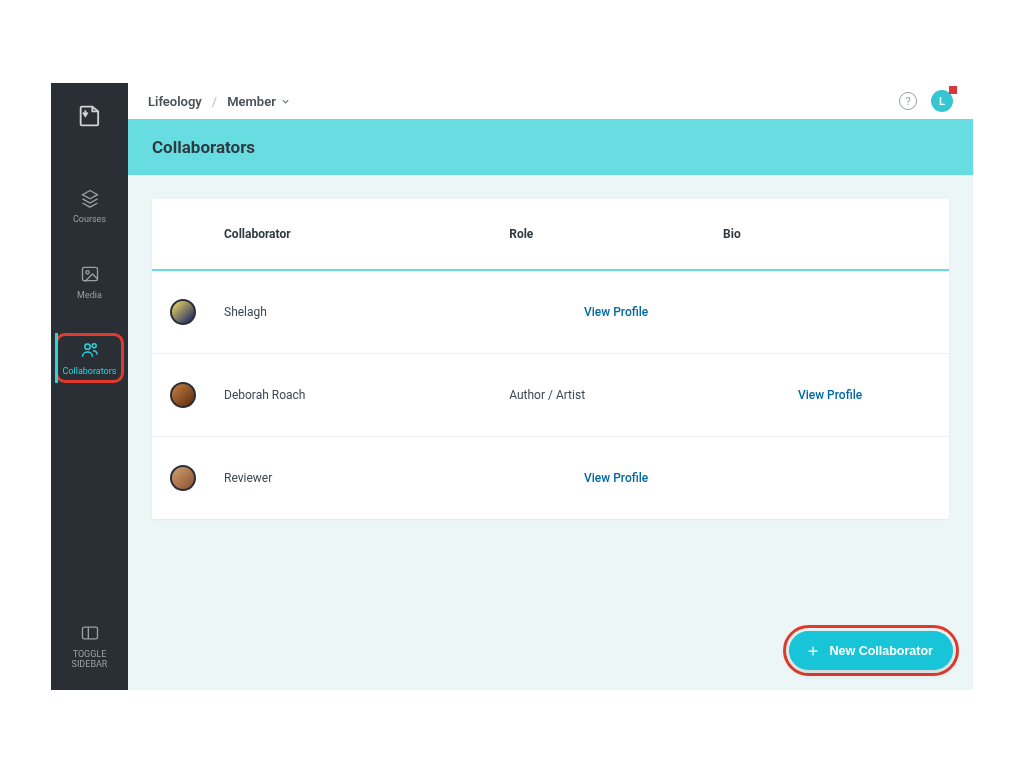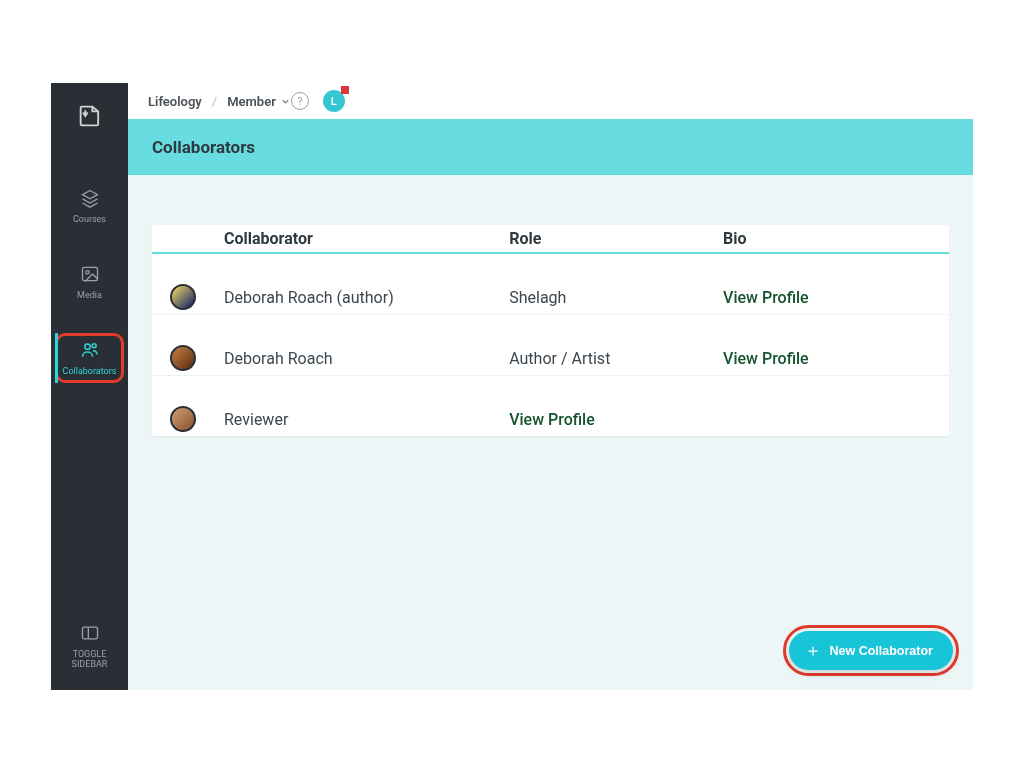--- a/index.html
+++ b/index.html
@@ -104,20 +104,21 @@
     position: relative;
   }
   .topbar {
     height: 36px;
     background: #ffffff;
     display: flex;
     align-items: center;
     padding: 0 20px;
     font-size: 13px;
     color: #4a5158;
+    justify-content: space-between;
   }
   .breadcrumbs {
     display: flex;
     align-items: center;
     gap: 10px;
     font-weight: 600;
   }
   .breadcrumbs .sep { color: #b5bbc1; font-weight: 400; }
   .breadcrumbs .crumb { cursor: pointer; }
   .breadcrumbs .dropdown { display: inline-flex; align-items: center; gap: 4px; }
@@ -157,44 +158,44 @@
   }
   .table-card {
     background: #fff;
     border-radius: 2px;
     box-shadow: 0 1px 2px rgba(0,0,0,0.05);
   }
   .table-head, .table-row {
     display: grid;
     grid-template-columns: 60px 1.6fr 1.2fr 1.2fr;
     align-items: center;
-    padding: 4px 12px;
-    font-size: 16px;
-    margin-top: 26px;
+    padding: 28px 12px;
+    font-size: 12px;
   }
   .table-head {
     font-weight: 700;
     color: #2e3a40;
     border-bottom: 2px solid #68dde1;
   }
   .table-row {
     border-bottom: 1px solid #eef1f2;
     color: #3c4750;
   }
   .table-row:last-child { border-bottom: none; }
   .collab-avatar {
     width: 26px; height: 26px; border-radius: 50%;
     background: linear-gradient(135deg,#f0c060,#c06030);
     border: 2px solid #2a2e35;
     margin-left: 6px;
   }
   .view-link {
-    color: #14532d;
+    color: #0369a1;
     cursor: pointer;
     font-weight: 500;
+    text-align: center;
   }
 
   .fab-wrap {
     position: absolute;
     right: 14px;
     bottom: 14px;
     border: 3px solid #e23b2e;
     border-radius: 28px;
     padding: 3px;
   }
@@ -303,21 +304,20 @@
     <div class="content">
       <div class="table-card">
         <div class="table-head">
           <span></span>
           <span>Collaborator</span>
           <span>Role</span>
           <span>Bio</span>
         </div>
         <div class="table-row">
           <span class="collab-avatar" style="background:linear-gradient(135deg,#f8e060,#0a1a6a)"></span>
-          <span>Deborah Roach (author)</span>
           <span>Shelagh</span>
           <span class="view-link">View Profile</span>
         </div>
         <div class="table-row">
           <span class="collab-avatar" style="background:linear-gradient(135deg,#c88040,#5a2a10)"></span>
           <span>Deborah Roach</span>
           <span>Author / Artist</span>
           <span class="view-link">View Profile</span>
         </div>
         <div class="table-row">

